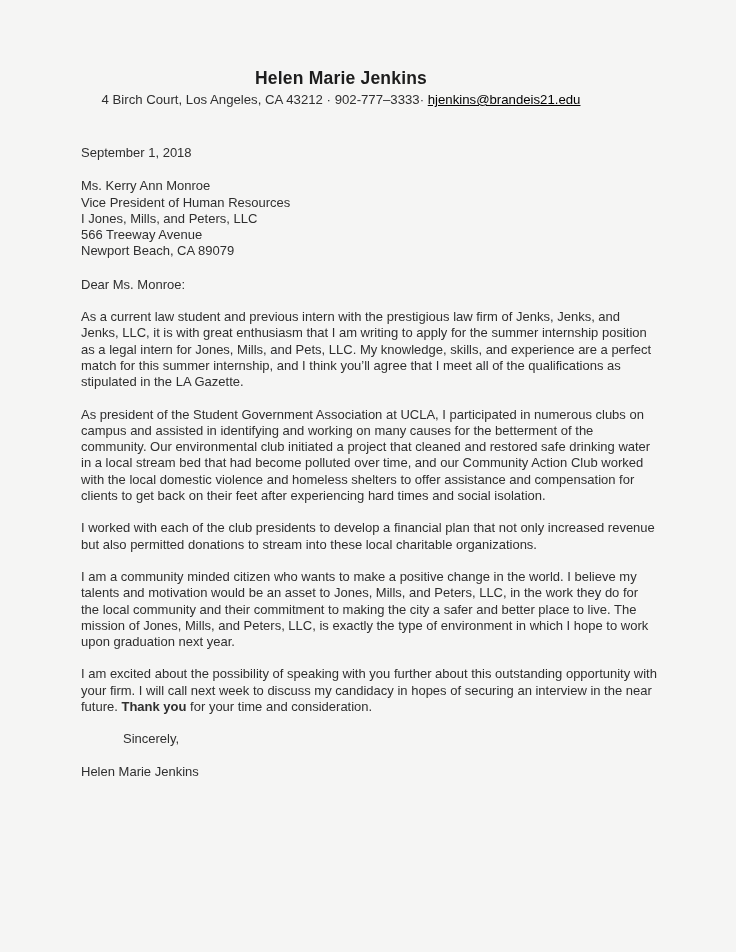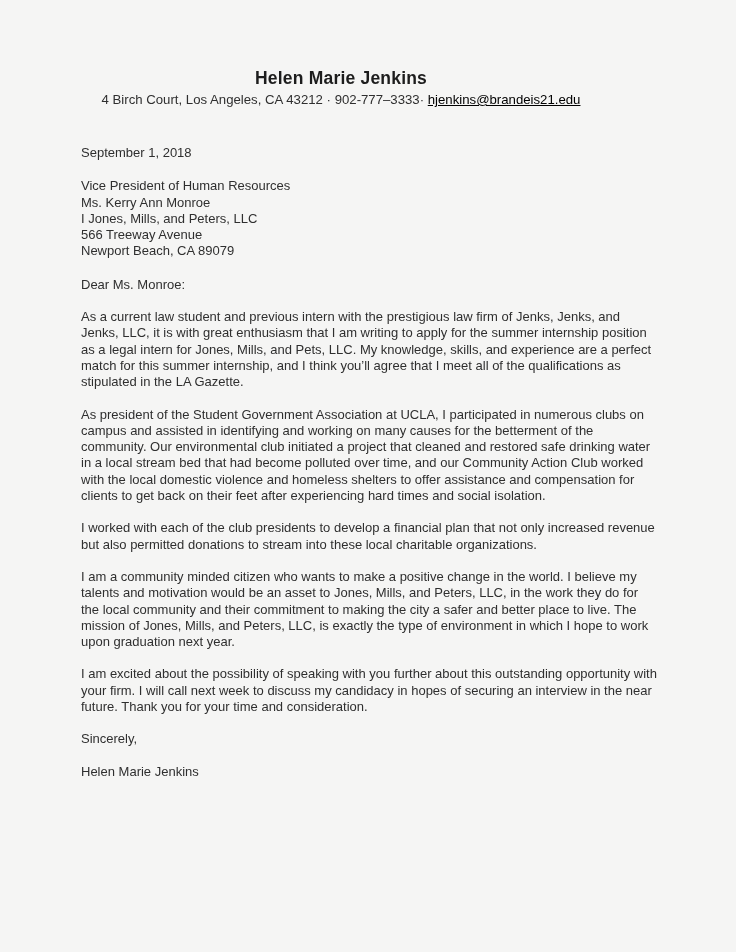--- a/index.html
+++ b/index.html
@@ -58,45 +58,46 @@
   .salutation {
     margin-top: 17px;
   }
   .para {
     margin-top: 16px;
     margin-bottom: 0;
     text-align: left;
   }
   .signoff {
     margin-top: 16px;
+    margin-left: 42px;
   }
   .signature {
     margin-top: 16px;
   }
   .bold-inline {
-    font-weight: normal;
+    font-weight: bold;
   }
 </style>
 </head>
 <body style="background: rgb(245, 245, 244); color: rgb(47, 47, 47);">
 
 <div class="page">
 
   <div class="letter-header">
     <div class="letter-name">Helen Marie Jenkins</div>
     <div class="contact-line"><span>4 Birch Court, Los Angeles, CA 43212 · 902-777–3333· </span><a class="email-link" style="color: #000000;">hjenkins@brandeis21.edu</a></div>
   </div>
 
   <div class="letter-body">
 
     <div class="date-line">September 1, 2018</div>
 
     <div class="recipient-block">
+      <div>Ms. Kerry Ann Monroe</div>
       <div>Vice President of Human Resources</div>
-      <div>Ms. Kerry Ann Monroe</div>
       <div>I Jones, Mills, and Peters, LLC</div>
       <div>566 Treeway Avenue</div>
       <div>Newport Beach, CA 89079</div>
     </div>
 
     <div class="salutation">Dear Ms. Monroe:</div>
 
     <p class="para">As a current law student and previous intern with the prestigious law firm of Jenks, Jenks, and Jenks, LLC, it is with great enthusiasm that I am writing to apply for the summer internship position as a legal intern for Jones, Mills, and Pets, LLC. My knowledge, skills, and experience are a perfect match for this summer internship, and I think you’ll agree that I meet all of the qualifications as stipulated in the LA Gazette.</p>
 
     <p class="para">As president of the Student Government Association at UCLA, I participated in numerous clubs on campus and assisted in identifying and working on many causes for the betterment of the community. Our environmental club initiated a project that cleaned and restored safe drinking water in a local stream bed that had become polluted over time, and our Community Action Club worked with the local domestic violence and homeless shelters to offer assistance and compensation for clients to get back on their feet after experiencing hard times and social isolation.</p>

